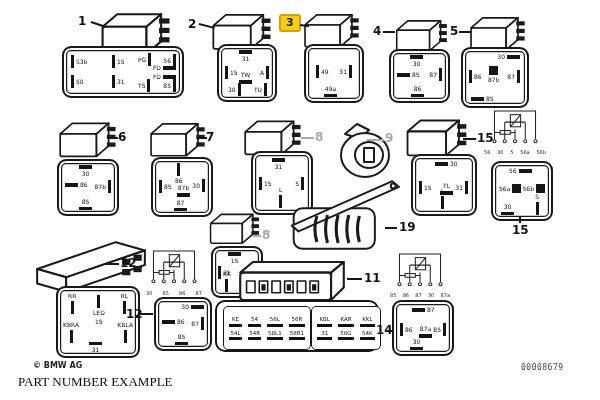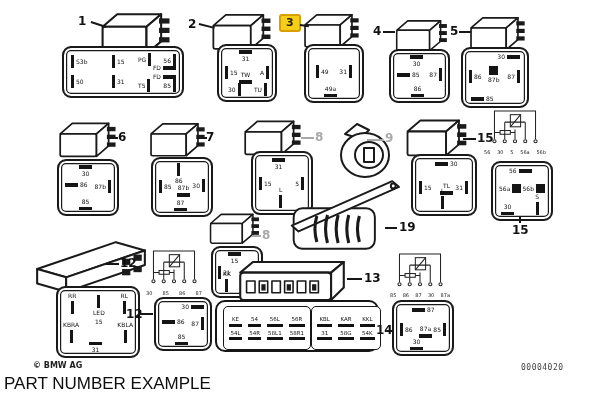--- a/index.html
+++ b/index.html
@@ -25,22 +25,22 @@
   .leader{position:absolute;background:#161616;height:1.6px;transform-origin:left center}
   .leader.gray{background:#a9a9a9}
   .leader.vv{width:1.6px;height:6px}
   .schpins{position:absolute;display:flex;justify-content:space-between;font-size:5px;color:#222}
   .schpins b{font-weight:normal}
   .tbl{position:absolute;border:2px solid #161616;border-radius:10px;background:#fff}
   .tblpanel{position:absolute;border:1.5px solid #161616;border-radius:5px;display:grid;
             gap:3px 6px;padding:4px 5px;align-content:center;background:#fff}
   .cell{font-size:5.5px;text-align:center;border-bottom:3.5px solid #111;padding:0 1px 1px 1px;line-height:1.1}
   .copyright{position:absolute;left:33px;top:361px;font-size:8px;color:#222;font-weight:bold}
-  .caption{position:absolute;left:4px;top:374px;font-size:17px;color:#0d0d0d;
-           font-family:Liberation Sans, sans-serif}
+  .caption{position:absolute;left:18px;top:374px;font-size:13px;color:#0d0d0d;
+           font-family:Liberation Serif, serif}
   .docnum{position:absolute;left:521px;top:363px;font-size:8px;color:#444;
           font-family:"DejaVu Sans Mono",monospace;letter-spacing:.5px}
   svg{overflow:visible}
 </style>
 </head>
 <body>
 
 <div class="abs" style="left:0;top:0;width:600px;height:400px">
 
 <svg width="0" height="0" style="position:absolute">
@@ -505,21 +505,21 @@
 
 <svg class="abs" style="left:284px;top:174px" width="116" height="80" viewBox="0 0 120 80">
       <use href="#siren"></use>
     </svg>
 <span class="callout" style="left:399px;top:221px">19</span>
 <div class="leader" style="left:385px;top:227px;width:12px"></div>
 
 <svg class="abs" style="left:236px;top:255px" width="112" height="50" viewBox="0 0 106 46">
       <use href="#connector"></use>
     </svg>
-<span class="callout" style="left:364px;top:272px">13</span>
+<span class="callout" style="left:364px;top:272px">11</span>
 <div class="leader" style="left:347px;top:278px;width:15px"></div>
 
 <div class="tbl" style="left:215px;top:300px;width:160px;height:48px"></div>
 <div class="tblpanel" style="left:223px;top:306px;width:76px;height:34px;grid-template-columns:repeat(4,1fr)">
   <span class="cell">KE</span>
   <span class="cell">54</span>
   <span class="cell">56L</span>
   <span class="cell">56R</span>
   <span class="cell">54L</span>
   <span class="cell">54R</span>
@@ -565,15 +565,15 @@
         <b>85</b>
       </span>
   <span class="pin h colr" style="left:16px;bottom:4px">
         <i></i>
         <b>30</b>
       </span>
 </div>
 
 <span class="copyright">© BMW AG</span>
 <span class="caption">PART NUMBER EXAMPLE</span>
-<span class="docnum">00004020</span>
+<span class="docnum">00008679</span>
 
 </div>
 
 </body></html>

